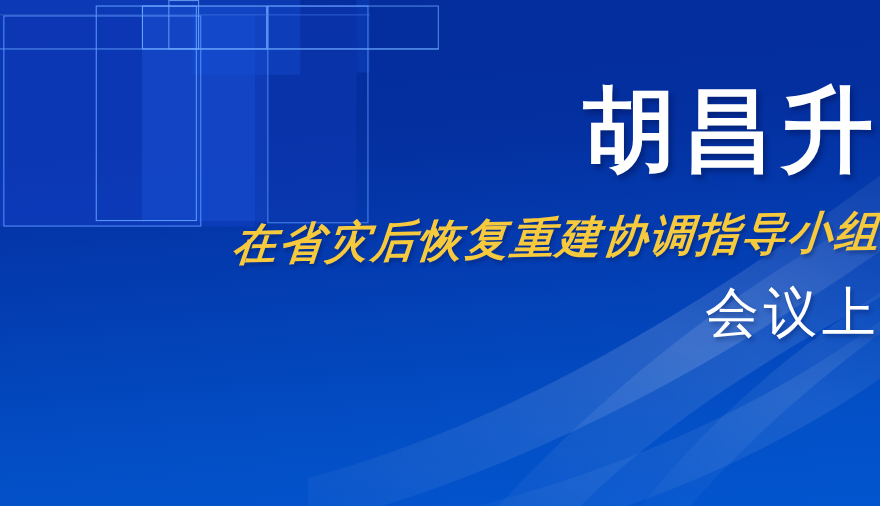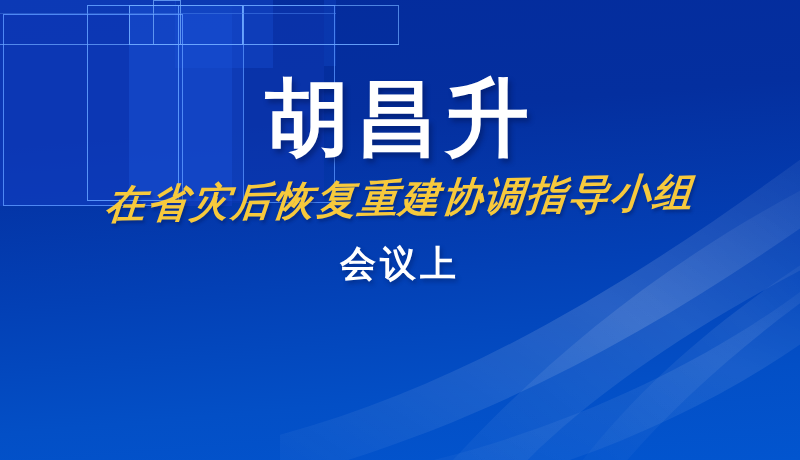--- a/index.html
+++ b/index.html
@@ -66,22 +66,23 @@
     opacity: 0.85;
   }
   .swoosh-layer svg { width: 100%; height: 100%; display: block; }
 
   
   .content {
     position: absolute;
     inset: 0;
     display: flex;
     flex-direction: column;
-    align-items: center;
+    align-items: flex-end;
     pointer-events: none;
+    gap: 19px;
   }
 
   .line-name {
     margin-top: 76px;
     font-size: 84px;
     line-height: 1;
     font-weight: 700;
     color: #ffffff;
     letter-spacing: 6px;
     text-shadow: 3px 4px 5px rgba(0, 16, 70, 0.40);
@@ -96,24 +97,24 @@
     font-family: "DejaVu Serif", "Liberation Serif", serif;
     font-style: italic;
     font-weight: 700;
     letter-spacing: 2px;
     transform: skewX(-6deg) rotate(-1.2deg);
     text-shadow: 2px 3px 3px rgba(0, 16, 70, 0.30);
     white-space: nowrap;
   }
 
   .line-meeting {
-    margin-top: 28px;
-    font-size: 36px;
+    margin-top: 5px;
+    font-size: 49px;
     line-height: 1;
-    font-weight: 700;
+    font-weight: 400;
     color: #ffffff;
     letter-spacing: 4px;
     text-shadow: 2px 3px 4px rgba(0, 16, 70, 0.35);
     white-space: nowrap;
   }
 
   .line-emphasis {
     margin-top: 14px;
     font-size: 62px;
     line-height: 1;

